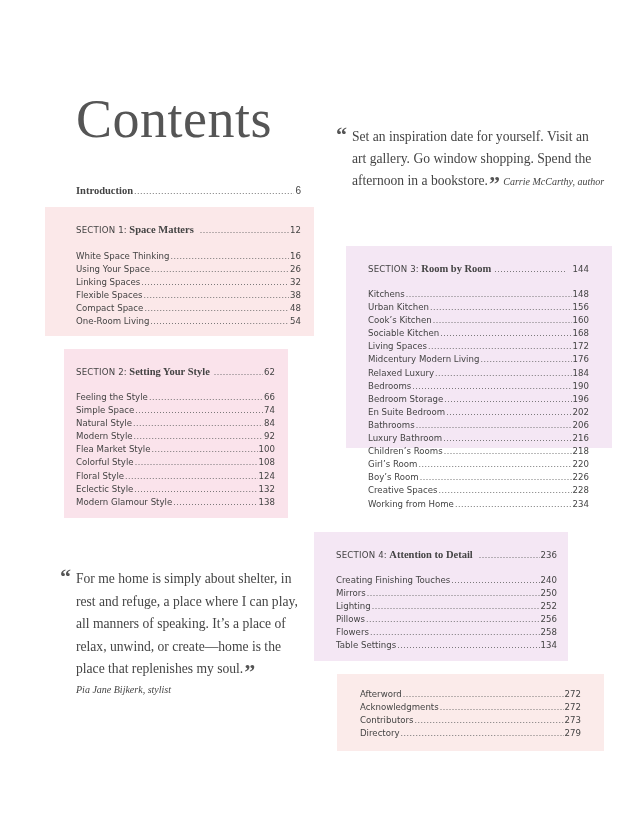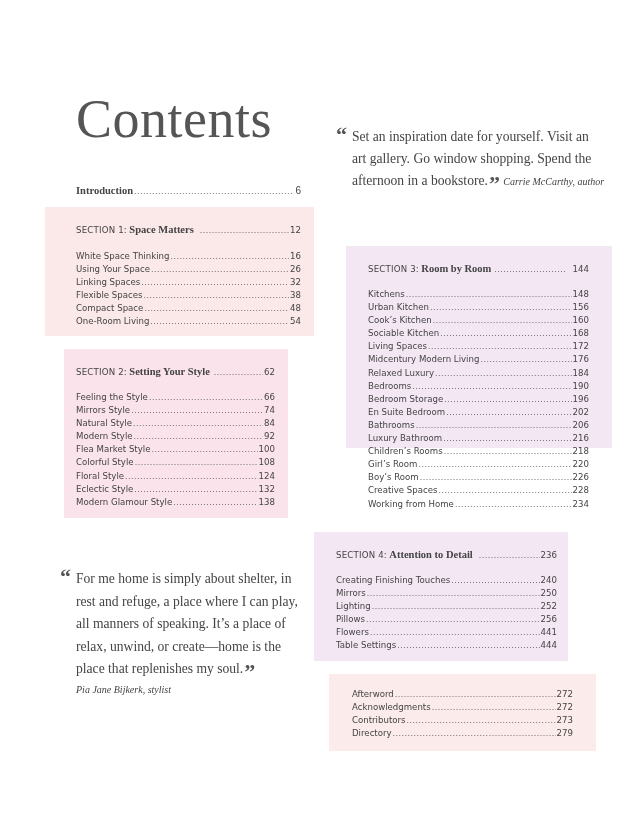--- a/index.html
+++ b/index.html
@@ -99,21 +99,21 @@
     <span class="dots" style="margin-left:4px;"></span>
     <span class="pg">62</span>
   </div>
   <div class="entries" style="margin-top:14px;">
     <div class="row">
         <span class="lbl">Feeling the Style</span>
         <span class="dots"></span>
         <span class="pg">66</span>
       </div>
     <div class="row">
-        <span class="lbl">Mirrors Style</span>
+        <span class="lbl">Simple Space</span>
         <span class="dots"></span>
         <span class="pg">74</span>
       </div>
     <div class="row">
         <span class="lbl">Natural Style</span>
         <span class="dots"></span>
         <span class="pg">84</span>
       </div>
     <div class="row">
         <span class="lbl">Modern Style</span>
@@ -266,31 +266,31 @@
         <span class="pg">252</span>
       </div>
     <div class="row">
         <span class="lbl">Pillows</span>
         <span class="dots"></span>
         <span class="pg">256</span>
       </div>
     <div class="row">
         <span class="lbl">Flowers</span>
         <span class="dots"></span>
-        <span class="pg">441</span>
+        <span class="pg">258</span>
       </div>
     <div class="row">
         <span class="lbl">Table Settings</span>
         <span class="dots"></span>
-        <span class="pg">444</span>
-      </div>
-  </div>
-</div>
-
-<div class="box peach" style="left:329px; top:674px; width:267px; height:77px; padding:14px 23px 0 23px;">
+        <span class="pg">134</span>
+      </div>
+  </div>
+</div>
+
+<div class="box peach" style="left:337px; top:674px; width:267px; height:77px; padding:14px 23px 0 23px;">
   <div class="entries">
     <div class="row">
         <span class="lbl">Afterword</span>
         <span class="dots"></span>
         <span class="pg">272</span>
       </div>
     <div class="row">
         <span class="lbl">Acknowledgments</span>
         <span class="dots"></span>
         <span class="pg">272</span>

